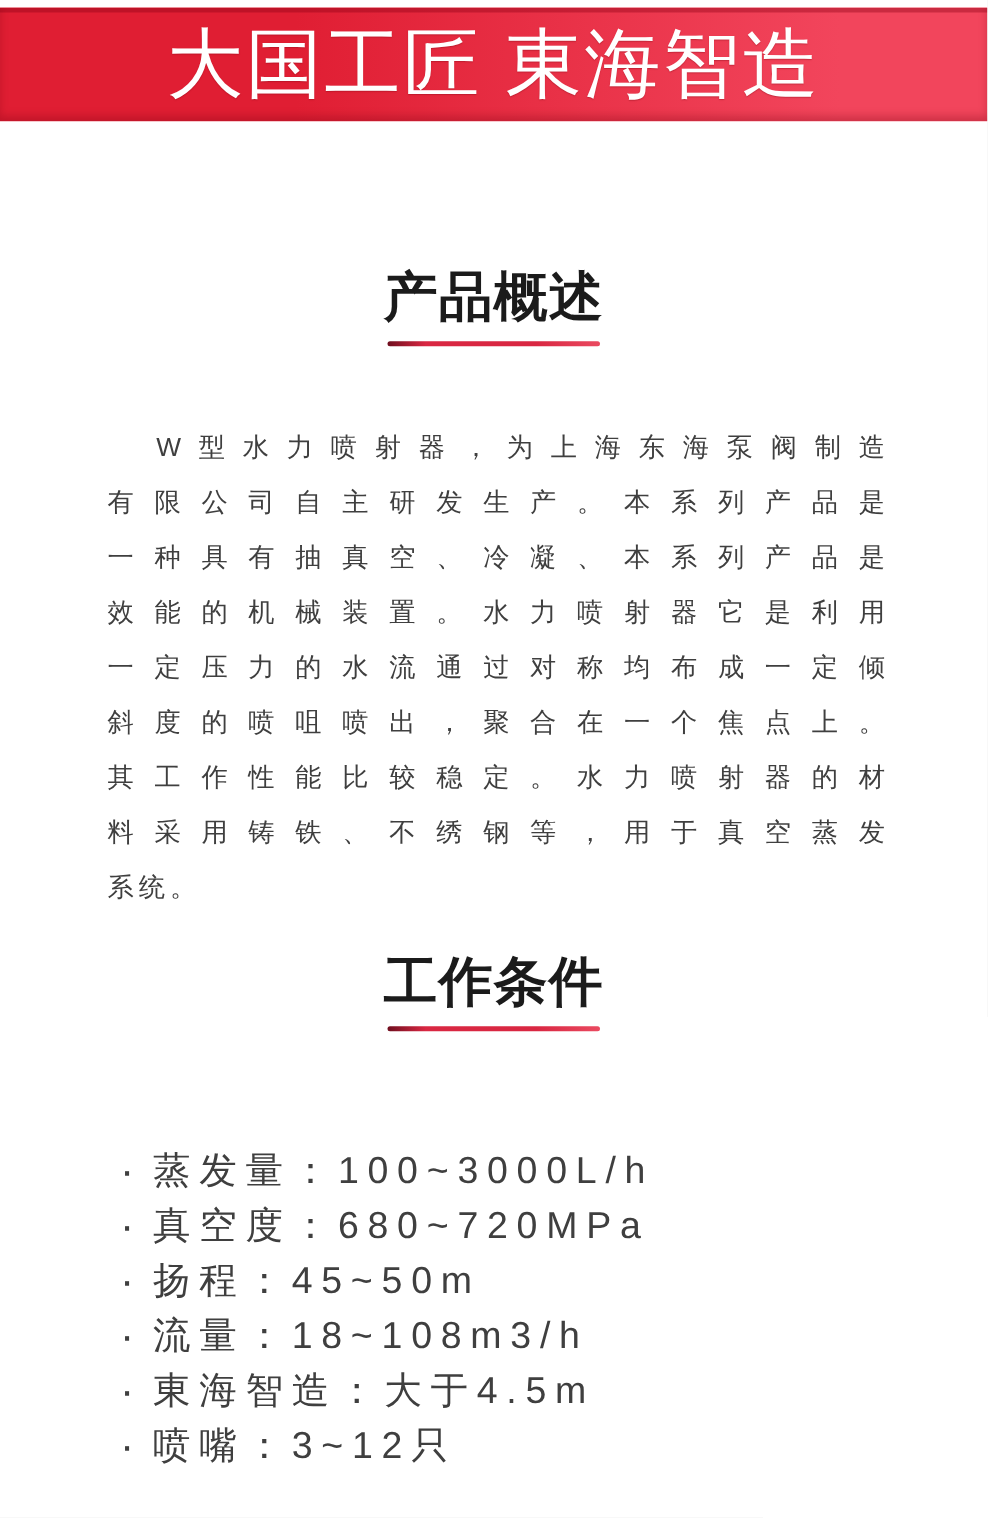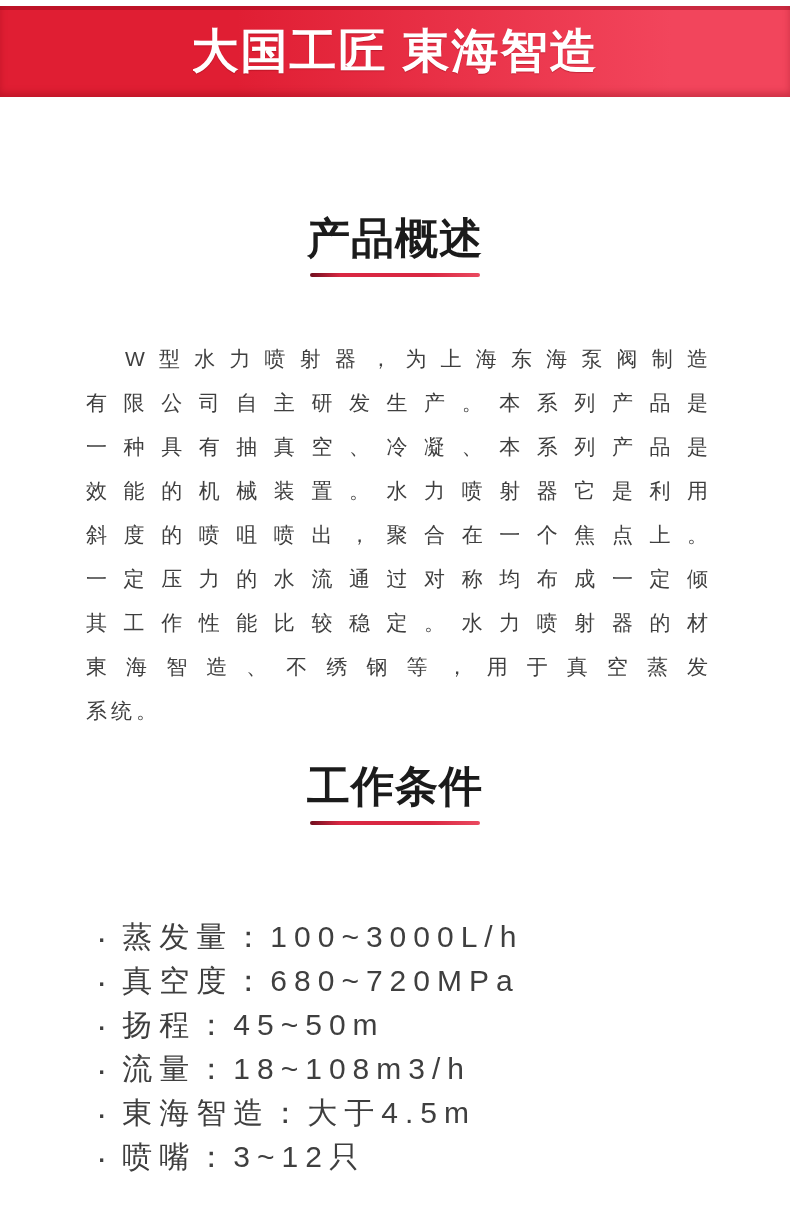--- a/index.html
+++ b/index.html
@@ -31,22 +31,22 @@
     height:91px;
     width:100%;
     background:linear-gradient(90deg,var(--banner-gradient-left) 0%,var(--banner-gradient-left) 30%,var(--banner-gradient-right) 85%,var(--banner-gradient-right) 100%);
     box-shadow:inset 0 4px 0 rgba(140,0,20,.38), inset 0 -4px 7px rgba(120,0,15,.30);
     display:flex;
     align-items:center;
     justify-content:center;
   }
   .banner-title{
     color:var(--banner-text);
-    font-size:47px;
-    font-weight:bold;
+    font-size:61px;
+    font-weight:normal;
     letter-spacing:2px;
     white-space:nowrap;
     text-shadow:0 1px 1px rgba(120,0,15,.35);
   }
   
   .section-heading{
     margin:0;
     text-align:center;
     font-size:43px;
     font-weight:bold;
@@ -109,24 +109,24 @@
     <div class="overview-heading-block">
       <h2 class="section-heading">产品概述</h2>
       <div class="heading-underline"></div>
     </div>
 
     <div class="paragraph">
       <div class="para-line first">W型水力喷射器，为上海东海泵阀制造</div>
       <div class="para-line">有限公司自主研发生产。本系列产品是</div>
       <div class="para-line">一种具有抽真空、冷凝、本系列产品是</div>
       <div class="para-line">效能的机械装置。水力喷射器它是利用</div>
+      <div class="para-line">一定压力的水流通过对称均布成一定倾</div>
       <div class="para-line">斜度的喷咀喷出，聚合在一个焦点上。</div>
-      <div class="para-line">一定压力的水流通过对称均布成一定倾</div>
       <div class="para-line">其工作性能比较稳定。水力喷射器的材</div>
-      <div class="para-line">東海智造、不绣钢等，用于真空蒸发</div>
+      <div class="para-line">料采用铸铁、不绣钢等，用于真空蒸发</div>
       <div class="para-line last">系统。</div>
     </div>
   </section>
 
   <section>
     <div class="conditions-heading-block">
       <h2 class="section-heading">工作条件</h2>
       <div class="heading-underline"></div>
     </div>
 

